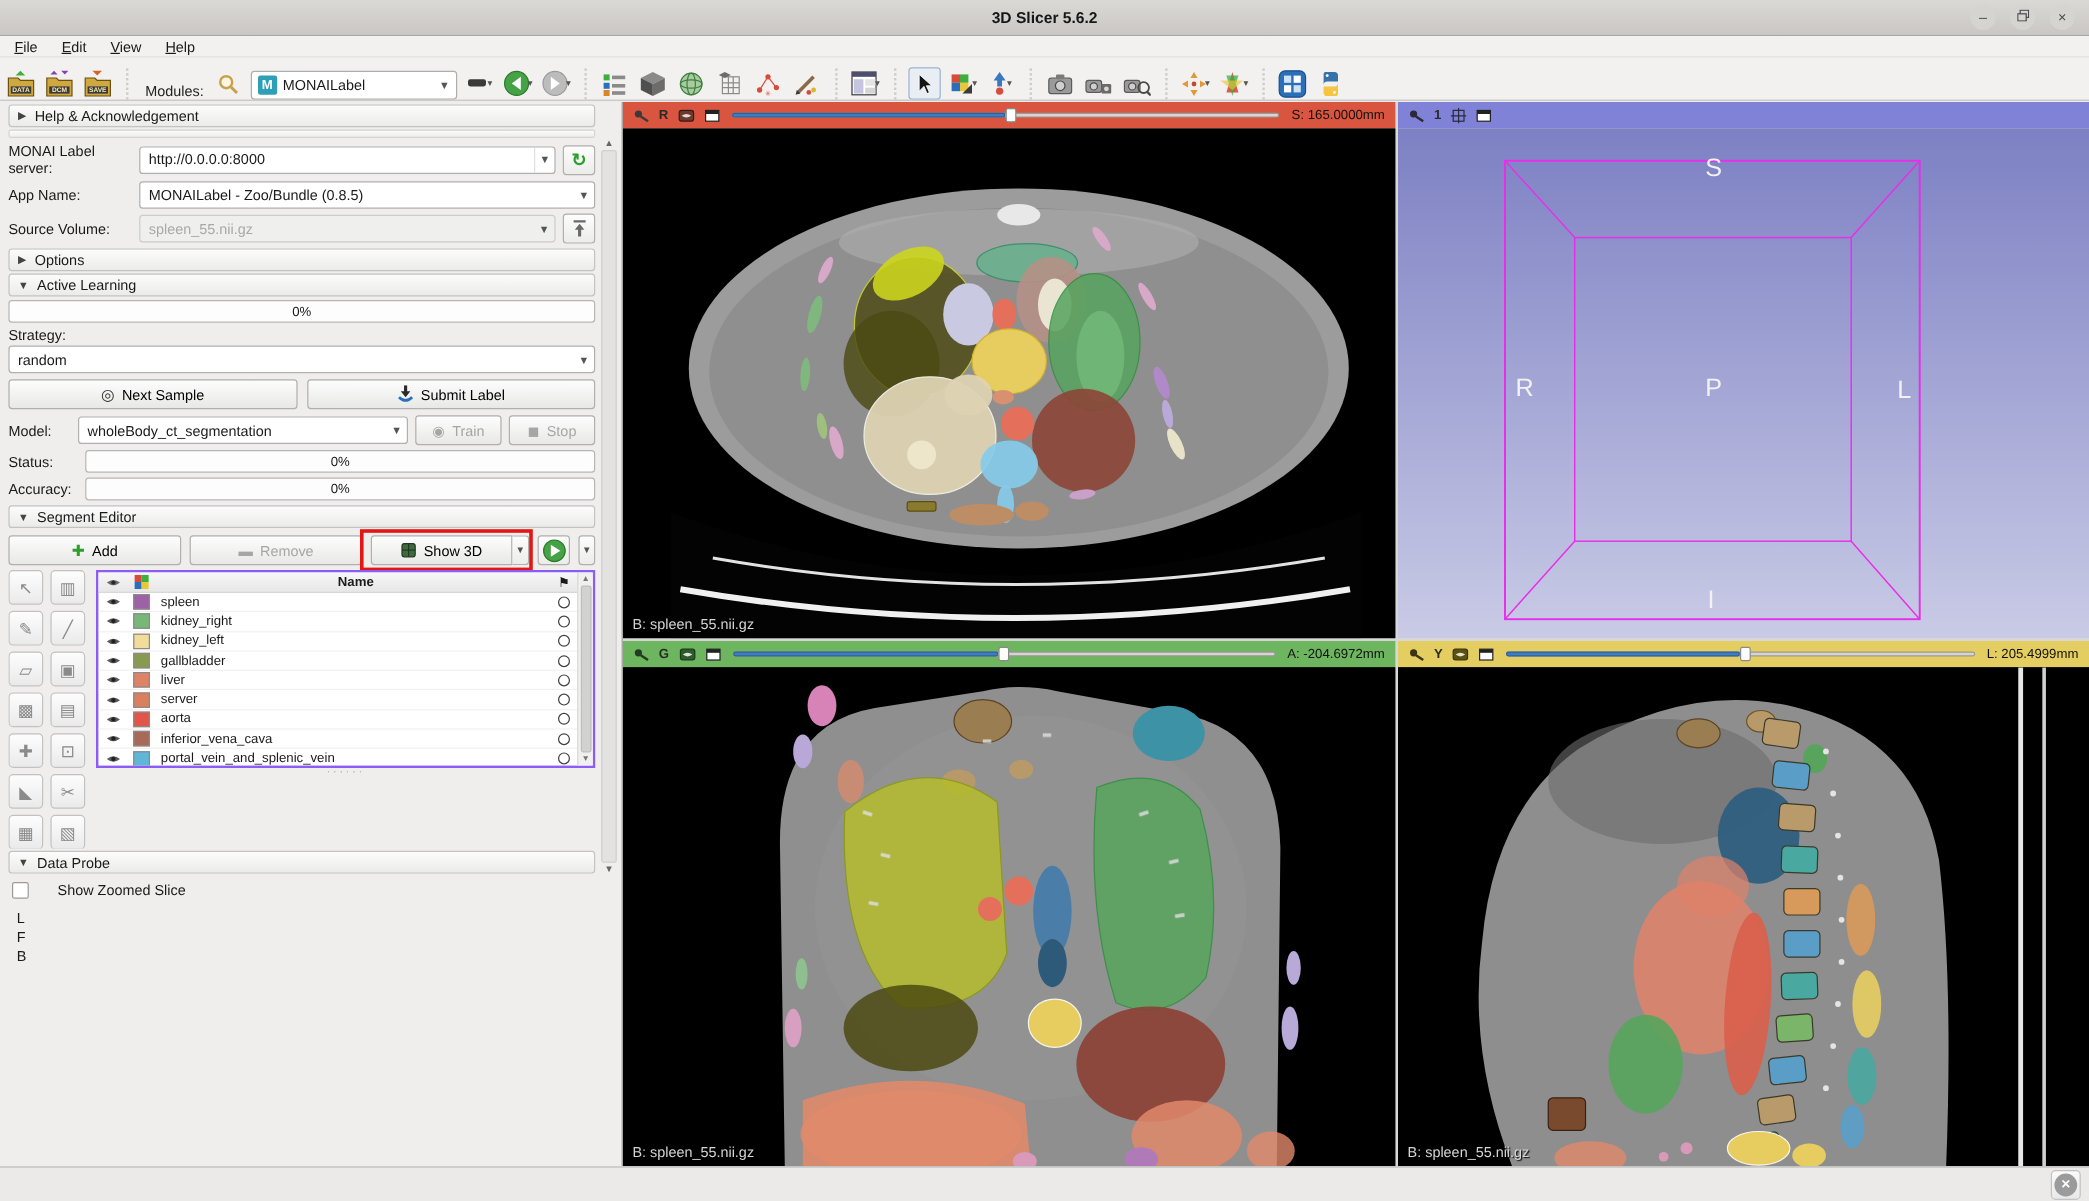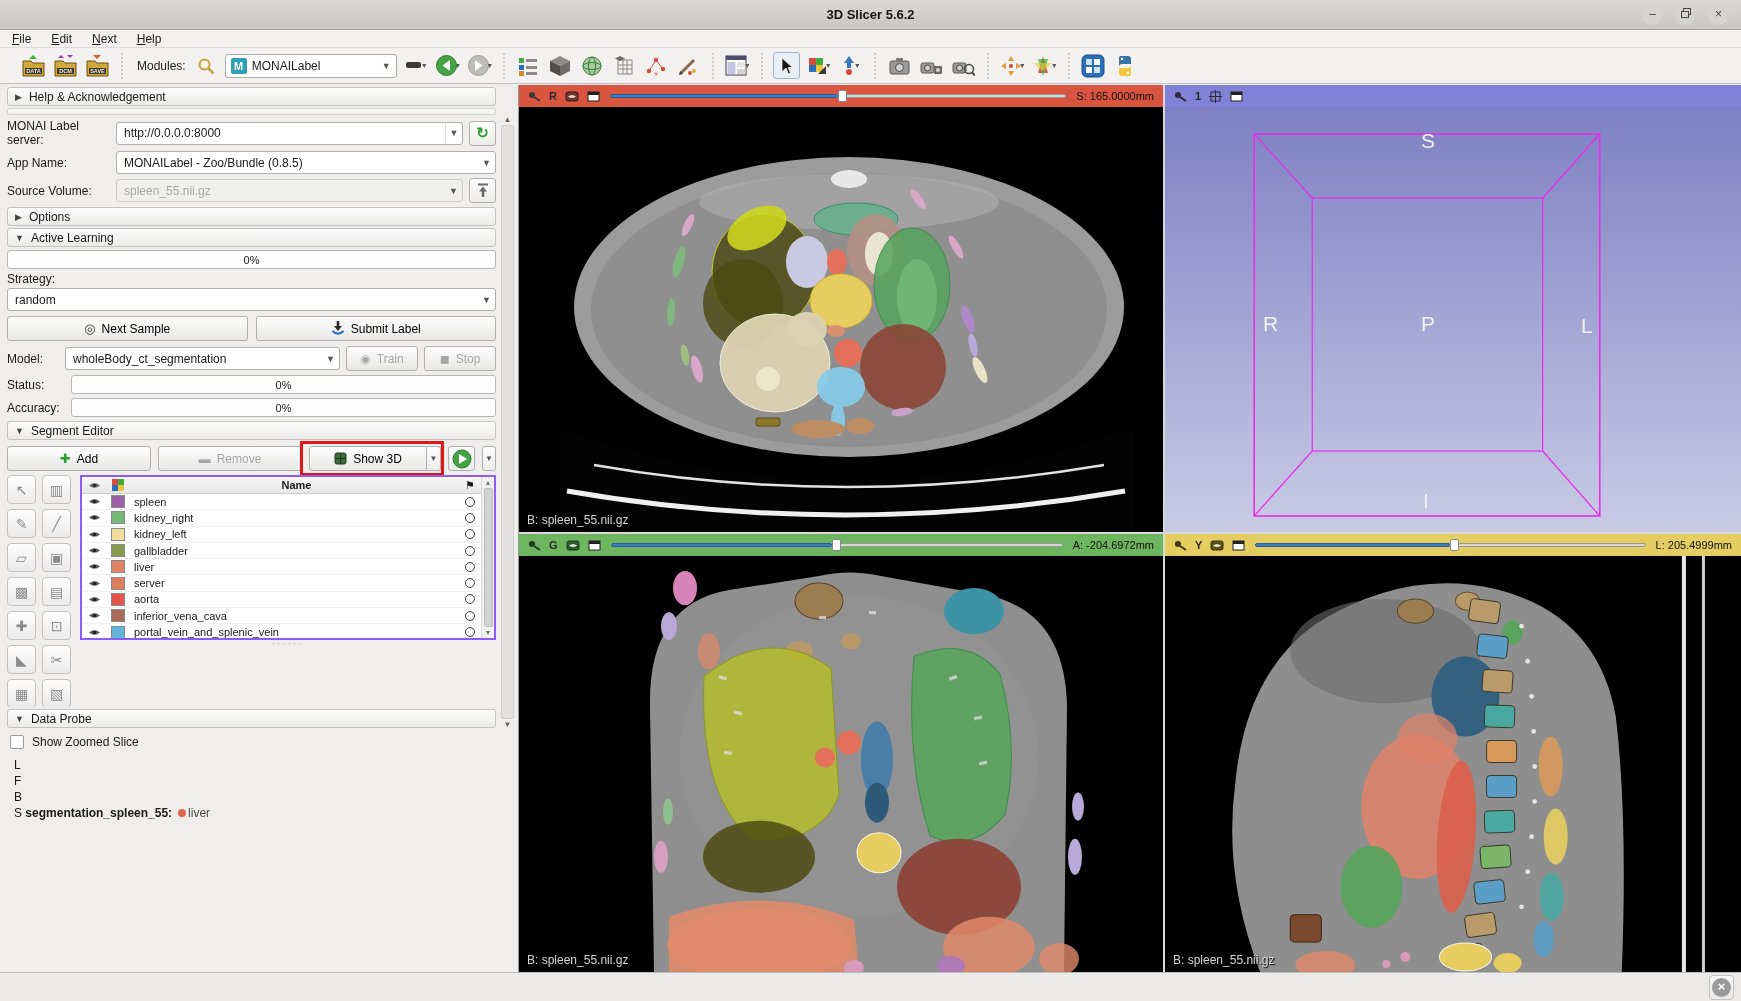--- a/index.html
+++ b/index.html
@@ -7,21 +7,21 @@
   body { font-family:"Liberation Sans","DejaVu Sans",sans-serif; background:#ececeb; position:relative; font-size:12px; color:#1a1a1a; }
 
   
   .titlebar { height:30px; background:linear-gradient(#dbd9d6,#c9c6c3); border-bottom:1px solid #a8a5a2; display:flex; align-items:center; justify-content:center; position:relative; }
   .titlebar .title { font-weight:bold; font-size:13px; color:#161616; }
   .win-controls { position:absolute; right:12px; top:4px; display:flex; gap:12px; }
   .win-btn { width:21px; height:21px; border-radius:50%; background:#d6d4d1; border:none; color:#4a4a4a; font-size:12px; line-height:19px; text-align:center; cursor:default; }
   .menubar { height:18px; background:#f2f1f0; border-bottom:1px solid #dcdcdc; display:flex; align-items:center; gap:20px; padding-left:12px; }
   .menu-item { display:inline-block; font-size:12px; }
   .menu-item::first-letter { text-decoration:underline; }
-  .toolbar { height:36px; background:#f2f1f0; border-bottom:1px solid #c2c2c2; display:flex; align-items:center; padding:0 20px; gap:5px; }
+  .toolbar { height:36px; background:#f2f1f0; border-bottom:1px solid #c2c2c2; display:flex; align-items:flex-end; padding:0 4px; gap:5px; }
   .tb-sep { width:2px; height:26px; border-left:2px dotted #cccccc; margin:0 5px; }
   .tb-btn { width:27px; height:27px; display:flex; align-items:center; justify-content:center; background:transparent; border:1px solid transparent; border-radius:3px; position:relative; }
   .tb-btn.pressed { border:1px solid #9ab4cf; background:#e9eef4; }
   .mini-caret { font-size:8px; color:#555; margin-left:-2px; }
   .module-combo { display:flex; align-items:center; gap:5px; width:172px; height:24px; background:#fff; border:1px solid #aeaeae; border-radius:3px; padding:0 5px; }
   .module-combo .caret { margin-left:auto; font-size:9px; color:#555; }
   .m-badge { width:16px; height:16px; background:#2e9fb4; color:#fff; font-size:11px; font-weight:bold; text-align:center; line-height:16px; border-radius:2px; }
   .tb-label { font-size:12px; color:#222; margin:0 2px 0 4px; }
 
   
@@ -70,21 +70,21 @@
   .swatch { width:14px; height:13px; border:1px solid #8a8a8a; }
   .ring { width:10px; height:10px; border:1.5px solid #3f3f3f; border-radius:50%; }
   .tbl-scroll { position:absolute; right:0; top:0; bottom:0; width:13px; background:#f0f0ef; border-left:1px solid #d8d8d8; display:flex; flex-direction:column; align-items:center; justify-content:space-between; font-size:7px; color:#777; padding:2px 0; }
   .tbl-thumb { flex:1; width:9px; margin:2px 0; background:#d2d2d1; border:1px solid #bdbdbd; border-radius:2px; }
   .grip-dots { text-align:center; color:#b5b5b5; font-size:10px; letter-spacing:2px; line-height:8px; }
 
   .panel-scroll { position:absolute; right:3px; top:30px; width:15px; height:614px; display:flex; flex-direction:column; align-items:center; font-size:8px; color:#666; }
   .panel-scroll .track { flex:1; width:13px; background:#e3e2e1; border:1px solid #cfcfcf; border-radius:2px; margin:1px 0; }
 
   .probe-line { margin:2px 0 2px 14px; font-size:12px; }
-  .check-row { display:flex; align-items:center; gap:8px; margin:7px 0 9px 10px; }
+  .check-row { display:flex; align-items:center; gap:24px; margin:7px 0 9px 10px; }
   .checkbox { width:14px; height:14px; border:1px solid #9a9a9a; background:#fff; border-radius:2px; }
   .dot { width:8px; height:8px; border-radius:50%; display:inline-block; margin:0 2px 0 6px; }
   .probe-seg-val { color:#4a4a4a; }
 
   
   .viewport-area { flex:1; display:grid; grid-template-columns:644px 1fr; grid-template-rows:447px 1fr; gap:2px; background:#d8d8d8; }
   .viewport { display:flex; flex-direction:column; position:relative; overflow:hidden; }
   .vp-bar { height:22px; flex:none; display:flex; align-items:center; gap:8px; padding:0 9px; font-size:11px; }
   .vp-letter { font-weight:bold; color:#2a2a2a; }
   .vp-value { margin-left:auto; color:#111; font-size:11px; white-space:nowrap; }
@@ -116,21 +116,21 @@
           <rect x="0.5" y="3.5" width="7" height="6" fill="#d6d4d1" stroke="#4a4a4a"></rect>
         </svg>
     </button>
     <button class="win-btn">×</button>
   </div>
 </div>
 
 <div class="menubar">
   <span class="menu-item">File</span>
   <span class="menu-item">Edit</span>
-  <span class="menu-item">Next</span>
+  <span class="menu-item">View</span>
   <span class="menu-item">Help</span>
 </div>
 
 <div class="toolbar">
   <button class="tb-btn">
     <svg width="25" height="24" viewBox="0 0 25 24">
         <path d="M12 1 l4 4 h-8 z" fill="#3fae3f"></path>
         <path d="M2 7 h8 l2 2 h11 v13 h-21 z" fill="#cfa83f" stroke="#6a5210"></path>
         <rect x="4" y="14" width="17" height="6" fill="#3a3a3a"></rect>
         <text x="12.5" y="19" font-size="5.5" fill="#f5e9b8" text-anchor="middle" font-weight="bold">DATA</text>
@@ -696,24 +696,20 @@
       <span>Data Probe</span>
     </div>
 
     <div class="check-row">
       <span class="checkbox"></span>
       <span>Show Zoomed Slice</span>
     </div>
     <div class="probe-line">L</div>
     <div class="probe-line">F</div>
     <div class="probe-line">B</div>
-    <div class="probe-line">
-      <span>S</span>
-      <b>segmentation_spleen_55:</b><span class="dot" style="background: rgb(224, 101, 79);"></span><span class="probe-seg-val">liver</span>
-    </div>
 
     <div class="panel-scroll">
       <span>▲</span>
       <span class="track"></span>
       <span>▼</span>
     </div>
   </div>
 
   <div class="viewport-area">
 

